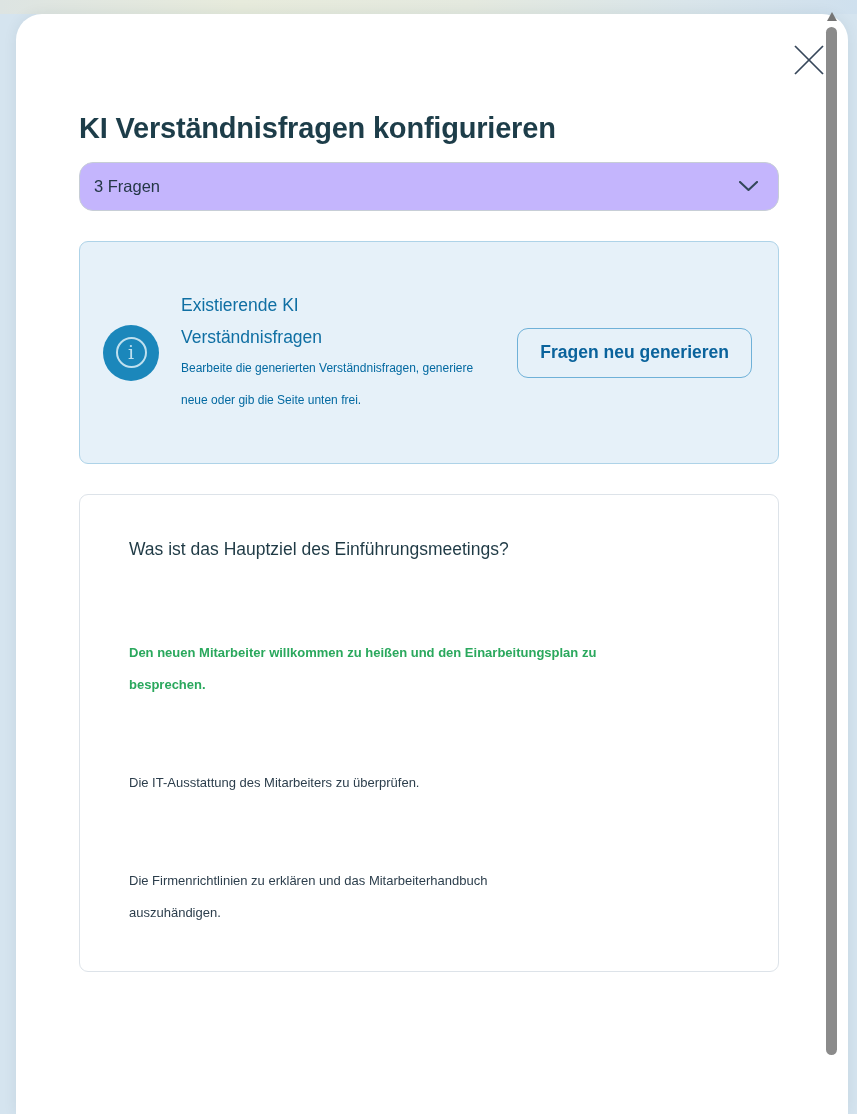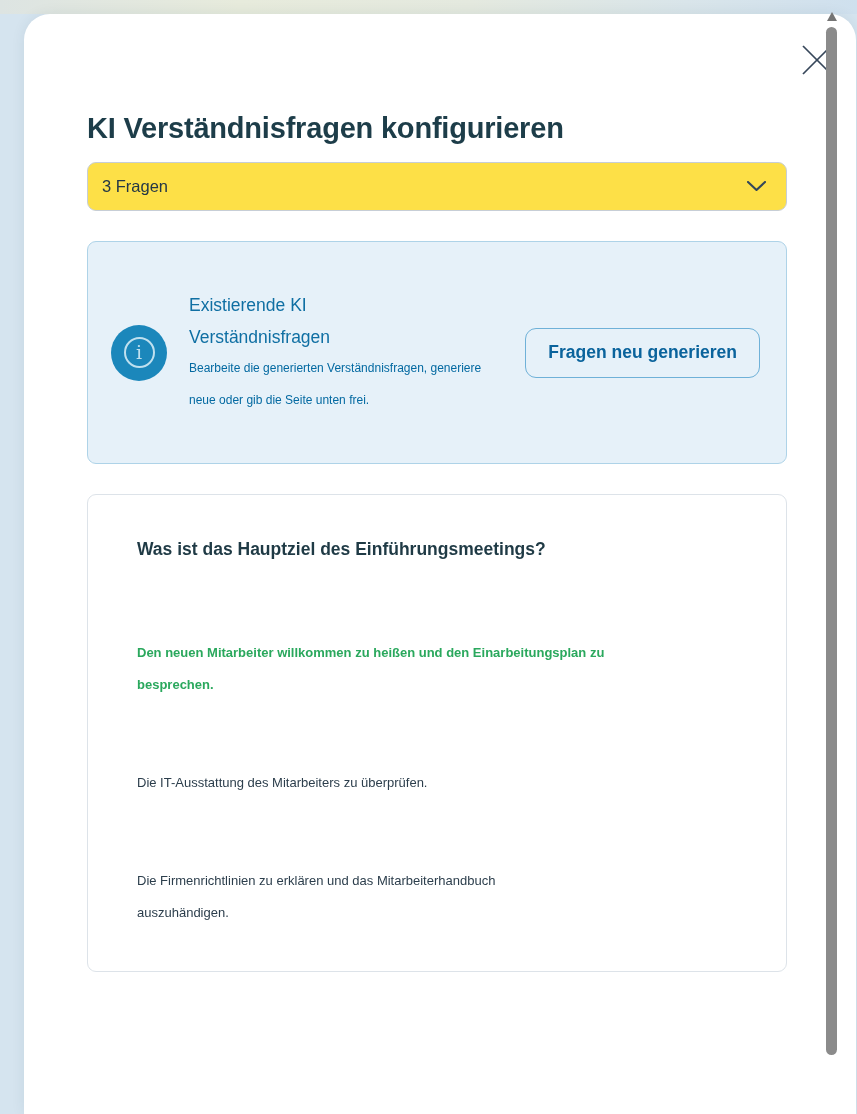--- a/index.html
+++ b/index.html
@@ -9,21 +9,21 @@
     font-family:"Liberation Sans","DejaVu Sans",sans-serif;
     background:#d5e4ef;
     overflow:hidden;
     color:#24424e;
   }
   .top-strip {
     position:absolute; left:0; top:0; width:857px; height:14px;
     background:linear-gradient(90deg,#dde4e2 0%,#e7ebdc 28%,#e4e9df 55%,#d9e5ea 80%,#cfe0ee 100%);
   }
   .modal {
-    position:absolute; left:24px; top:14px; width:832px; height:1100px;
+    position:absolute; left:16px; top:14px; width:832px; height:1100px;
     background:#ffffff;
     border-radius:26px 26px 0 0;
     padding:0 69px 0 63px;
     box-shadow:0 0 14px rgba(30,60,80,.08);
   }
   .close-btn {
     position:absolute; top:28px; right:20px;
     width:38px; height:38px;
     background:none; border:none; cursor:pointer;
     display:flex; align-items:center; justify-content:center;
@@ -36,22 +36,22 @@
   p.description {
     margin-top:24px; width:700px;
     font-size:17.5px; line-height:31px; color:#29454f;
   }
   .field-label {
     margin-top:25px;
     font-size:16.5px; line-height:22px; color:#29454f;
   }
   .select-box {
     margin-top:14px; width:700px; height:49px;
-    border:1px solid #c7ced6; border-radius:9px;
-    background:#fde047;
+    border:1px solid #c7ced6; border-radius:14px;
+    background:#c4b5fd;
     display:flex; align-items:center;
     padding:0 20px 0 14px;
     cursor:pointer;
   }
   .select-value { font-size:16.5px; color:#243746; flex:1; }
   .info-panel {
     margin-top:30px; width:700px; height:223px;
     background:#e6f1f9;
     border:1px solid #aed3e8;
     border-radius:9px;
@@ -87,21 +87,21 @@
     font-size:17.5px; font-weight:700; color:#0a639c;
     cursor:pointer;
   }
   .question-card {
     margin-top:30px; width:700px;
     background:#fff;
     border:1px solid #dde3e9; border-radius:9px;
     padding:42px 40px 42px 49px;
   }
   .question-text {
-    font-size:17.5px; line-height:24px; font-weight:700; color:#1f3a45;
+    font-size:17.5px; line-height:24px; font-weight:400; color:#1f3a45;
   }
   .answer {
     font-size:13px; line-height:32px; color:#2c3e4c;
   }
   .answer.a1 { margin-top:76px; max-width:540px; font-weight:700; color:#2aa85d; }
   .answer.a2 { margin-top:66px; max-width:400px; }
   .answer.a3 { margin-top:66px; max-width:560px; }
   
   .scroll-arrow-up {
     position:absolute; left:827px; top:12px;

